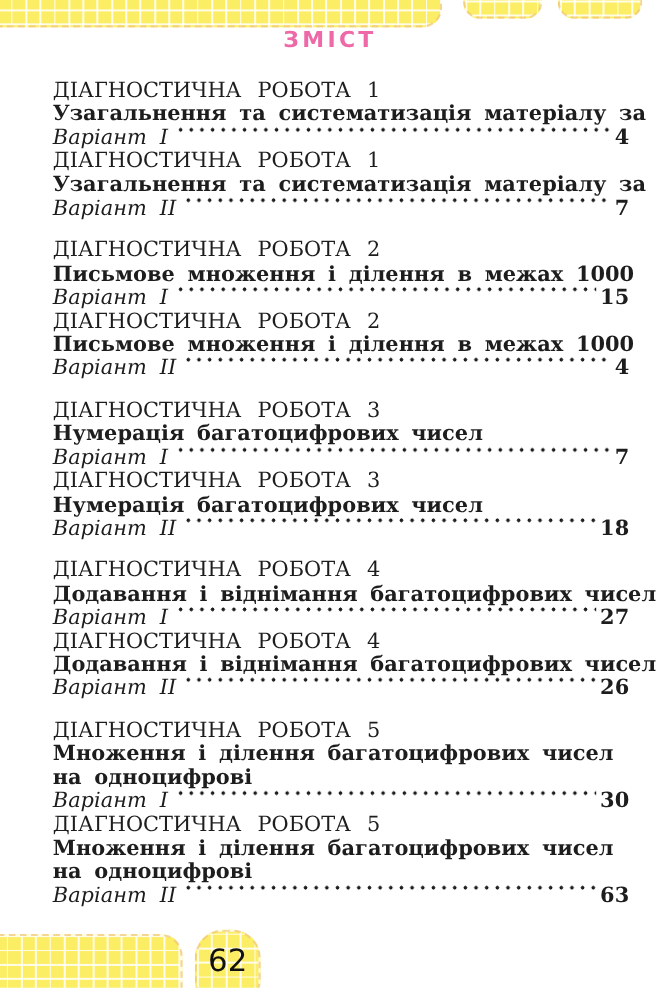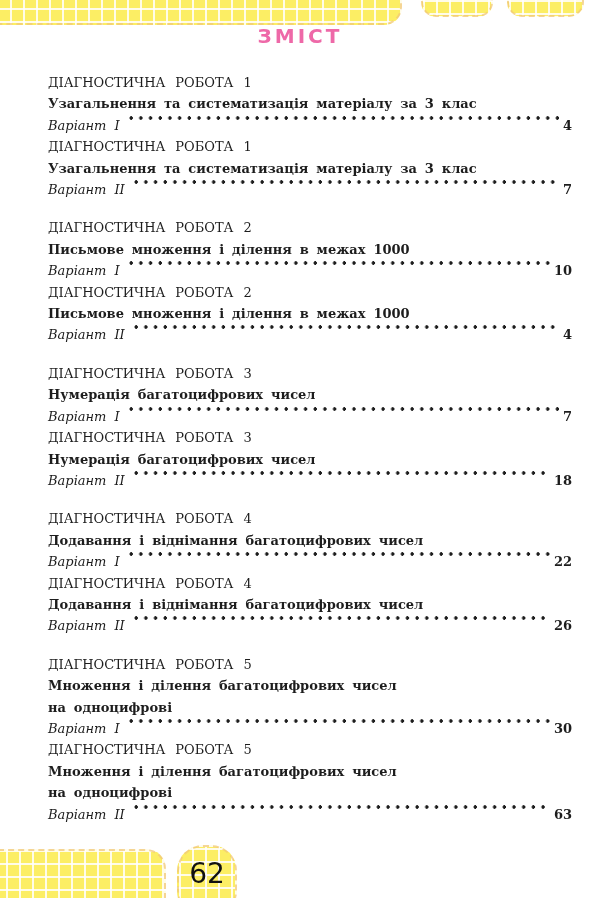--- a/index.html
+++ b/index.html
@@ -45,21 +45,21 @@
     letter-spacing:3px;
     color:#ee69a8;
   }
 
   
   .toc {
     margin-top:24px;
     padding:0 28px 0 48px;
   }
   .toc-entry {
-    font-size:13px;
+    font-size:19px;
     line-height:21.4px;
   }
   .toc-entry:nth-child(even) { margin-bottom:17px; }
 
   .entry-heading {
     font-weight:normal;
     word-spacing:0.45em;
     white-space:nowrap;
   }
   .entry-subtitle {
@@ -124,21 +124,21 @@
     </div>
   </div>
 
   <div class="toc-entry">
     <div class="entry-heading">ДІАГНОСТИЧНА РОБОТА 2</div>
     <div class="entry-subtitle">Письмове множення і ділення в межах 1000</div>
 
     <div class="variant-row">
       <span class="variant-label">Варіант I</span>
       <span class="dot-leader"></span>
-      <span class="page-num">10</span>
+      <span class="page-num">15</span>
     </div>
   </div>
 
   <div class="toc-entry">
     <div class="entry-heading">ДІАГНОСТИЧНА РОБОТА 2</div>
     <div class="entry-subtitle">Письмове множення і ділення в межах 1000</div>
 
     <div class="variant-row">
       <span class="variant-label">Варіант II</span>
       <span class="dot-leader"></span>
@@ -168,21 +168,21 @@
     </div>
   </div>
 
   <div class="toc-entry">
     <div class="entry-heading">ДІАГНОСТИЧНА РОБОТА 4</div>
     <div class="entry-subtitle">Додавання і віднімання багатоцифрових чисел</div>
 
     <div class="variant-row">
       <span class="variant-label">Варіант I</span>
       <span class="dot-leader"></span>
-      <span class="page-num">22</span>
+      <span class="page-num">27</span>
     </div>
   </div>
 
   <div class="toc-entry">
     <div class="entry-heading">ДІАГНОСТИЧНА РОБОТА 4</div>
     <div class="entry-subtitle">Додавання і віднімання багатоцифрових чисел</div>
 
     <div class="variant-row">
       <span class="variant-label">Варіант II</span>
       <span class="dot-leader"></span>

